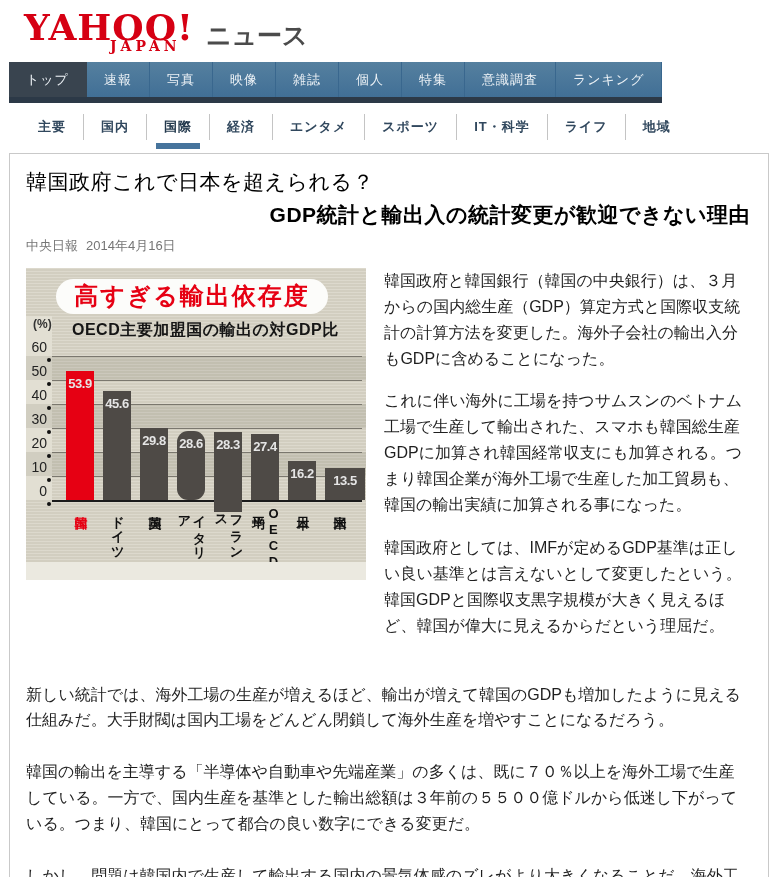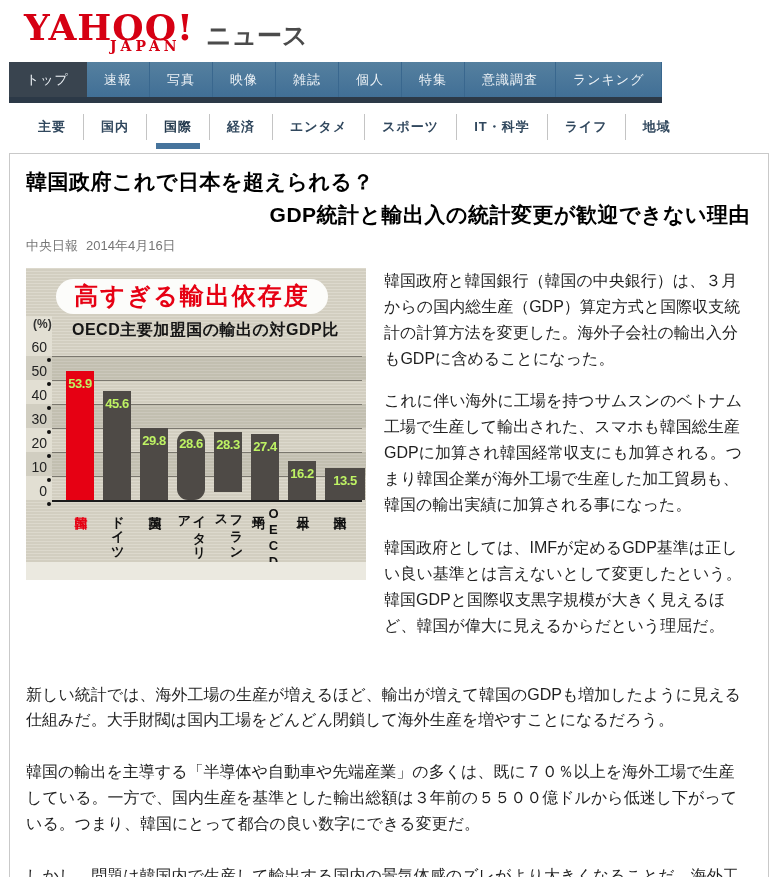--- a/index.html
+++ b/index.html
@@ -20,21 +20,21 @@
 
   
   .subnav { margin:11px 0 0 9px; padding-left:12px; display:flex; align-items:center; }
   .subnav .snav { position:relative; display:block; padding:4px 17px; font-size:13px; font-weight:bold; color:#31485e; text-decoration:none; border-left:1px solid #c4c4c4; letter-spacing:1px; white-space:nowrap; }
   .subnav .snav:first-child { border-left:none; }
   .subnav .snav.active { color:#22384c; }
   .subnav .snav.active::after { content:""; position:absolute; left:50%; transform:translateX(-50%); bottom:-9px; width:44px; height:6px; background:#46749c; }
 
   
   .content { margin:13px 9px 0 9px; border:1px solid #c9c9c9; border-bottom:none; padding:13px 18px 40px 16px; min-height:725px; }
-  .headline1 { font-size:21px; font-weight:bold; color:#000; line-height:1.4; letter-spacing:0.5px; }
+  .headline1 { font-size:21px; font-weight:normal; color:#000; line-height:1.4; letter-spacing:0.5px; }
   .headline2 { font-size:21px; font-weight:bold; color:#000; line-height:1.4; text-align:right; letter-spacing:0.5px; margin-top:4px; }
   .byline { margin-top:7px; font-size:13px; color:#757575; }
   .byline span { margin-right:8px; }
 
   .article-body { margin-top:13px; font-size:16px; line-height:1.62; color:#1f1f1f; }
   .article-body p.pr { margin:0 0 17px 358px; }
   .article-body p.pf { margin:26px 0 0 0; }
   .clear { clear:both; }
 
   
@@ -44,21 +44,21 @@
   .chart-band { position:absolute; left:0; right:0; background:rgba(60,55,40,0.10); }
   .chart-title-pill { position:absolute; left:30px; top:11px; width:272px; height:35px; background:#fcfcfa; border-radius:18px;
                       display:flex; align-items:center; justify-content:center; font-size:24px; font-weight:bold; color:#e60013; letter-spacing:2px; }
   .chart-subtitle { position:absolute; left:46px; top:49px; font-size:16px; font-weight:bold; color:#161616; letter-spacing:0.5px; }
   .chart-unit { position:absolute; left:7px; top:47px; font-size:12px; font-weight:bold; color:#333; }
   .gridline { position:absolute; left:26px; right:4px; height:1px; background:#7a776e; }
   .gridline.axisline { height:2px; background:#1b1b1b; }
   .tickdot { position:absolute; width:4px; height:4px; border-radius:50%; background:#111; }
   .ticklabel { position:absolute; left:0; width:21px; text-align:right; font-size:14px; color:#222; line-height:1; }
   .bar { position:absolute; width:28px; }
-  .bar .val { display:block; width:100%; text-align:center; font-size:13px; font-weight:bold; color:#bef264; letter-spacing:-0.5px; padding-top:2px; }
+  .bar .val { display:block; width:100%; text-align:center; font-size:13px; font-weight:bold; color:#e5e5e5; letter-spacing:-0.5px; padding-top:2px; }
   .catwrap { position:absolute; width:38px; top:238px; display:flex; justify-content:center; }
   .cat { writing-mode:vertical-rl; text-orientation:upright; height:58px; font-size:13px; font-weight:bold; color:#111; letter-spacing:1px; line-height:1.15; }
   .cat.hl { color:#e60013; }
   .chart-footer { position:absolute; left:0; right:0; top:294px; height:18px; background:#ebe9e0; }
 </style>
 </head>
 <body>
 
 <div class="page">
 
@@ -146,21 +146,21 @@
             </div>
             <div class="catwrap" style="left: 109px;">
               <span class="cat">英国</span>
             </div>
             <div class="bar" style="left: 151px; width: 28px; top: 163px; height: 69px; background: rgb(78, 74, 70); z-index: 2; border-radius: 11px;">
               <span class="val">28.6</span>
             </div>
             <div class="catwrap" style="left: 146px;">
               <span class="cat">イタリア</span>
             </div>
-            <div class="bar" style="left: 188px; width: 28px; top: 164px; height: 60px; background: rgb(78, 74, 70); z-index: 2;">
+            <div class="bar" style="left: 188px; width: 28px; top: 164px; height: 80px; background: rgb(78, 74, 70); z-index: 2;">
               <span class="val">28.3</span>
             </div>
             <div class="catwrap" style="left: 183px;">
               <span class="cat">フランス</span>
             </div>
             <div class="bar" style="left: 225px; width: 28px; top: 166px; height: 66px; background: rgb(78, 74, 70); z-index: 2;">
               <span class="val">27.4</span>
             </div>
             <div class="catwrap" style="left: 220px;">
               <span class="cat">OECD平均</span>

